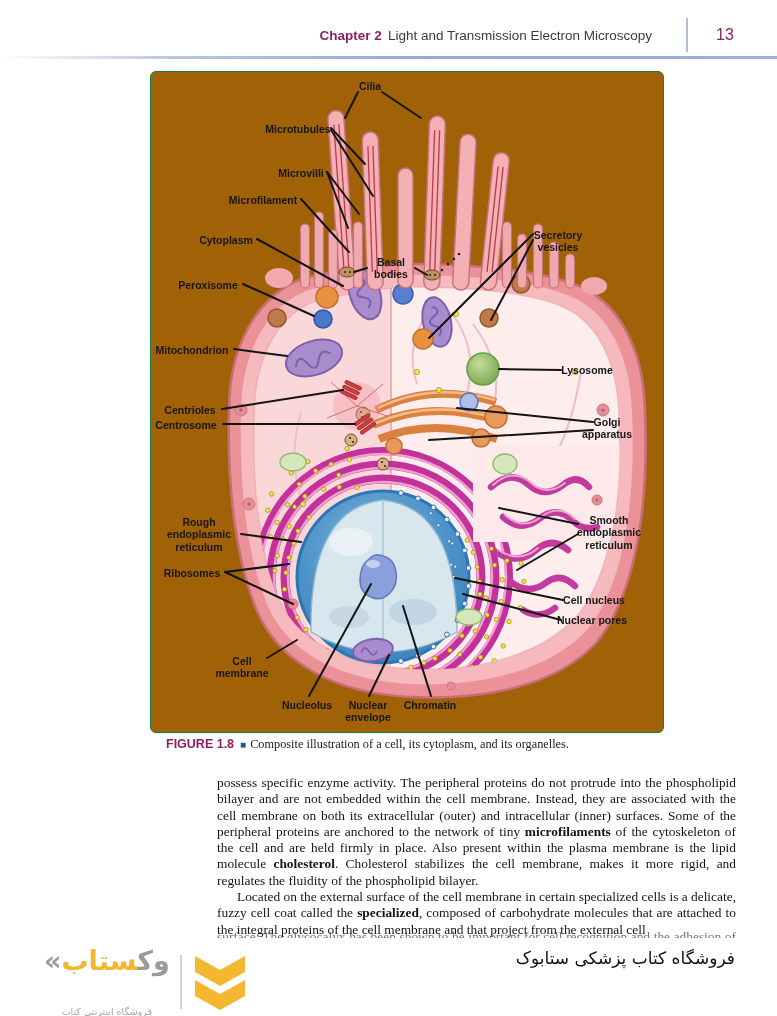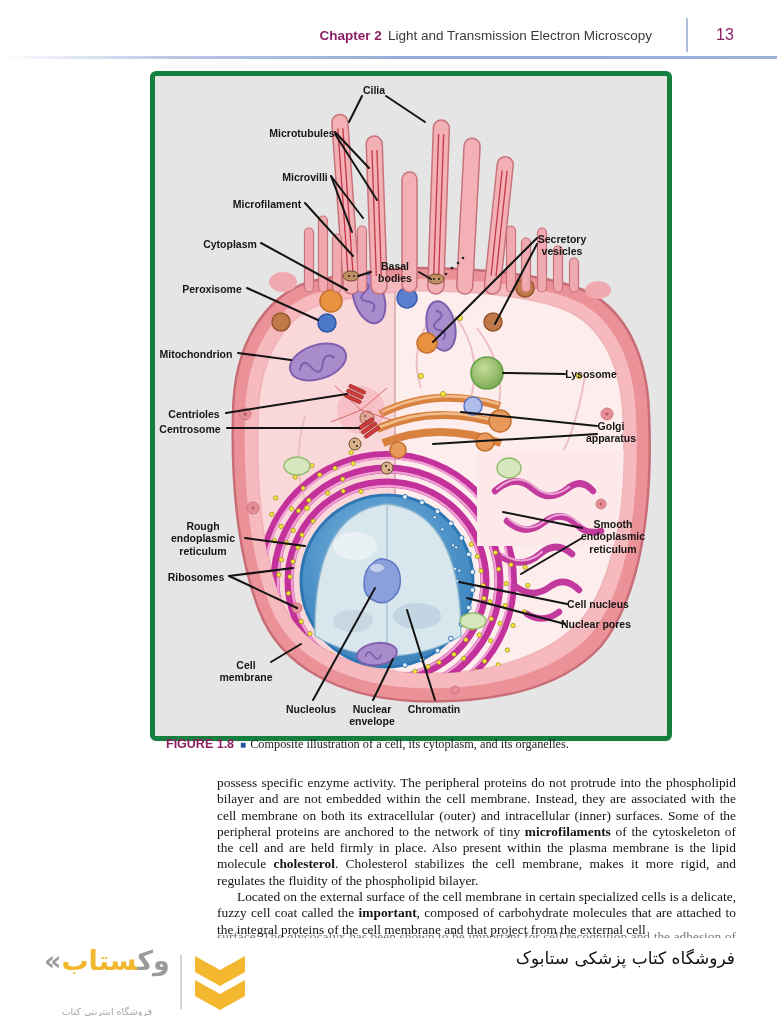--- a/index.html
+++ b/index.html
@@ -9,22 +9,22 @@
   
   .hdr-text{position:absolute;top:28px;right:125px;font-size:13.5px;color:#3b3b3b;white-space:nowrap;}
   .hdr-text .chap{font-weight:bold;color:#8e1f63;margin-right:6px;}
   .hdr-divider{position:absolute;left:686px;top:18px;width:2px;height:34px;background:#aebdd8;}
   .hdr-page{position:absolute;left:700px;top:26px;width:50px;text-align:center;
             font-size:16px;font-weight:normal;color:#8e1f63;}
   .hdr-rule{position:absolute;top:56px;left:0;width:777px;height:2.5px;
             background:linear-gradient(to right,rgba(210,220,240,0),#bac7e4 22%,#93a9d6 55%,#9db1da 100%);}
 
   
-  .figure-box{position:absolute;left:150px;top:71px;width:512px;height:660px;background:#e5e5e5;
-              border:5px solid #15803d;border-radius:6px;box-shadow:0 1px 2px rgba(0,0,0,.06);}
+  .figure-box{position:absolute;left:150px;top:71px;width:512px;height:660px;background:#a16207;
+              border:1px solid #15803d;border-radius:6px;box-shadow:0 1px 2px rgba(0,0,0,.06);}
   .figure-box svg{position:absolute;left:0;top:0;}
   .dlabel{position:absolute;transform:translateX(-50%);font-weight:bold;font-size:10.5px;
           line-height:1.18;color:#161616;text-align:center;white-space:pre-line;}
 
   
   .caption{position:absolute;left:166px;top:737px;width:520px;font-size:12.3px;color:#222;
            font-family:"Liberation Serif",serif;}
   .caption .figlab{font-family:"Liberation Sans",sans-serif;font-weight:bold;color:#8e1f63;font-size:12.5px;}
   .caption .sq{color:#2156a5;font-size:10px;padding:0 4px 0 6px;}
 
@@ -508,21 +508,21 @@
     <div class="dlabel" style="left:443px;top:522px">Cell nucleus</div>
     <div class="dlabel" style="left:441px;top:542px">Nuclear pores</div>
   </div>
 
   <div class="caption">
     <span class="figlab">FIGURE 1.8</span><span class="sq">■</span><span>Composite illustration of a cell, its cytoplasm, and its organelles.</span>
   </div>
 
   <div class="bodytext">
     <p><span>possess specific enzyme activity. The peripheral proteins do not protrude into the phospholipid bilayer and are not embedded within the cell membrane. Instead, they are associated with the cell membrane on both its extracellular (outer) and intracellular (inner) surfaces. Some of the peripheral proteins are anchored to the network of tiny </span><span class="bold">microfilaments</span><span> of the cytoskeleton of the cell and are held firmly in place. Also present within the plasma membrane is the lipid molecule </span><span class="bold">cholesterol</span><span>. Cholesterol stabilizes the cell membrane, makes it more rigid, and regulates the fluidity of the phospholipid bilayer.</span></p>
-    <p class="indent"><span>Located on the external surface of the cell membrane in certain specialized cells is a delicate, fuzzy cell coat called the </span><span class="bold">important</span><span>, composed of carbohydrate molecules that are attached to the integral proteins of the cell membrane and that project from the external cell</span></p>
+    <p class="indent"><span>Located on the external surface of the cell membrane in certain specialized cells is a delicate, fuzzy cell coat called the </span><span class="bold">specialized</span><span>, composed of carbohydrate molecules that are attached to the integral proteins of the cell membrane and that project from the external cell</span></p>
   </div>
   <div class="clipline">surface. The glycocalyx has been shown to be important for cell recognition and the adhesion of cells to one another.</div>
 
   <div class="footer-logo">
     <div class="wordmark-col">
       <div class="wordmark"><span class="gray">«</span><span class="gray">وک</span><span class="yellow">ستاب</span></div>
       <div class="tagline">فروشگاه اینترنتی کتاب</div>
     </div>
     <div class="logo-divider"></div>
     <svg width="56" height="60" viewBox="0 0 56 60">

